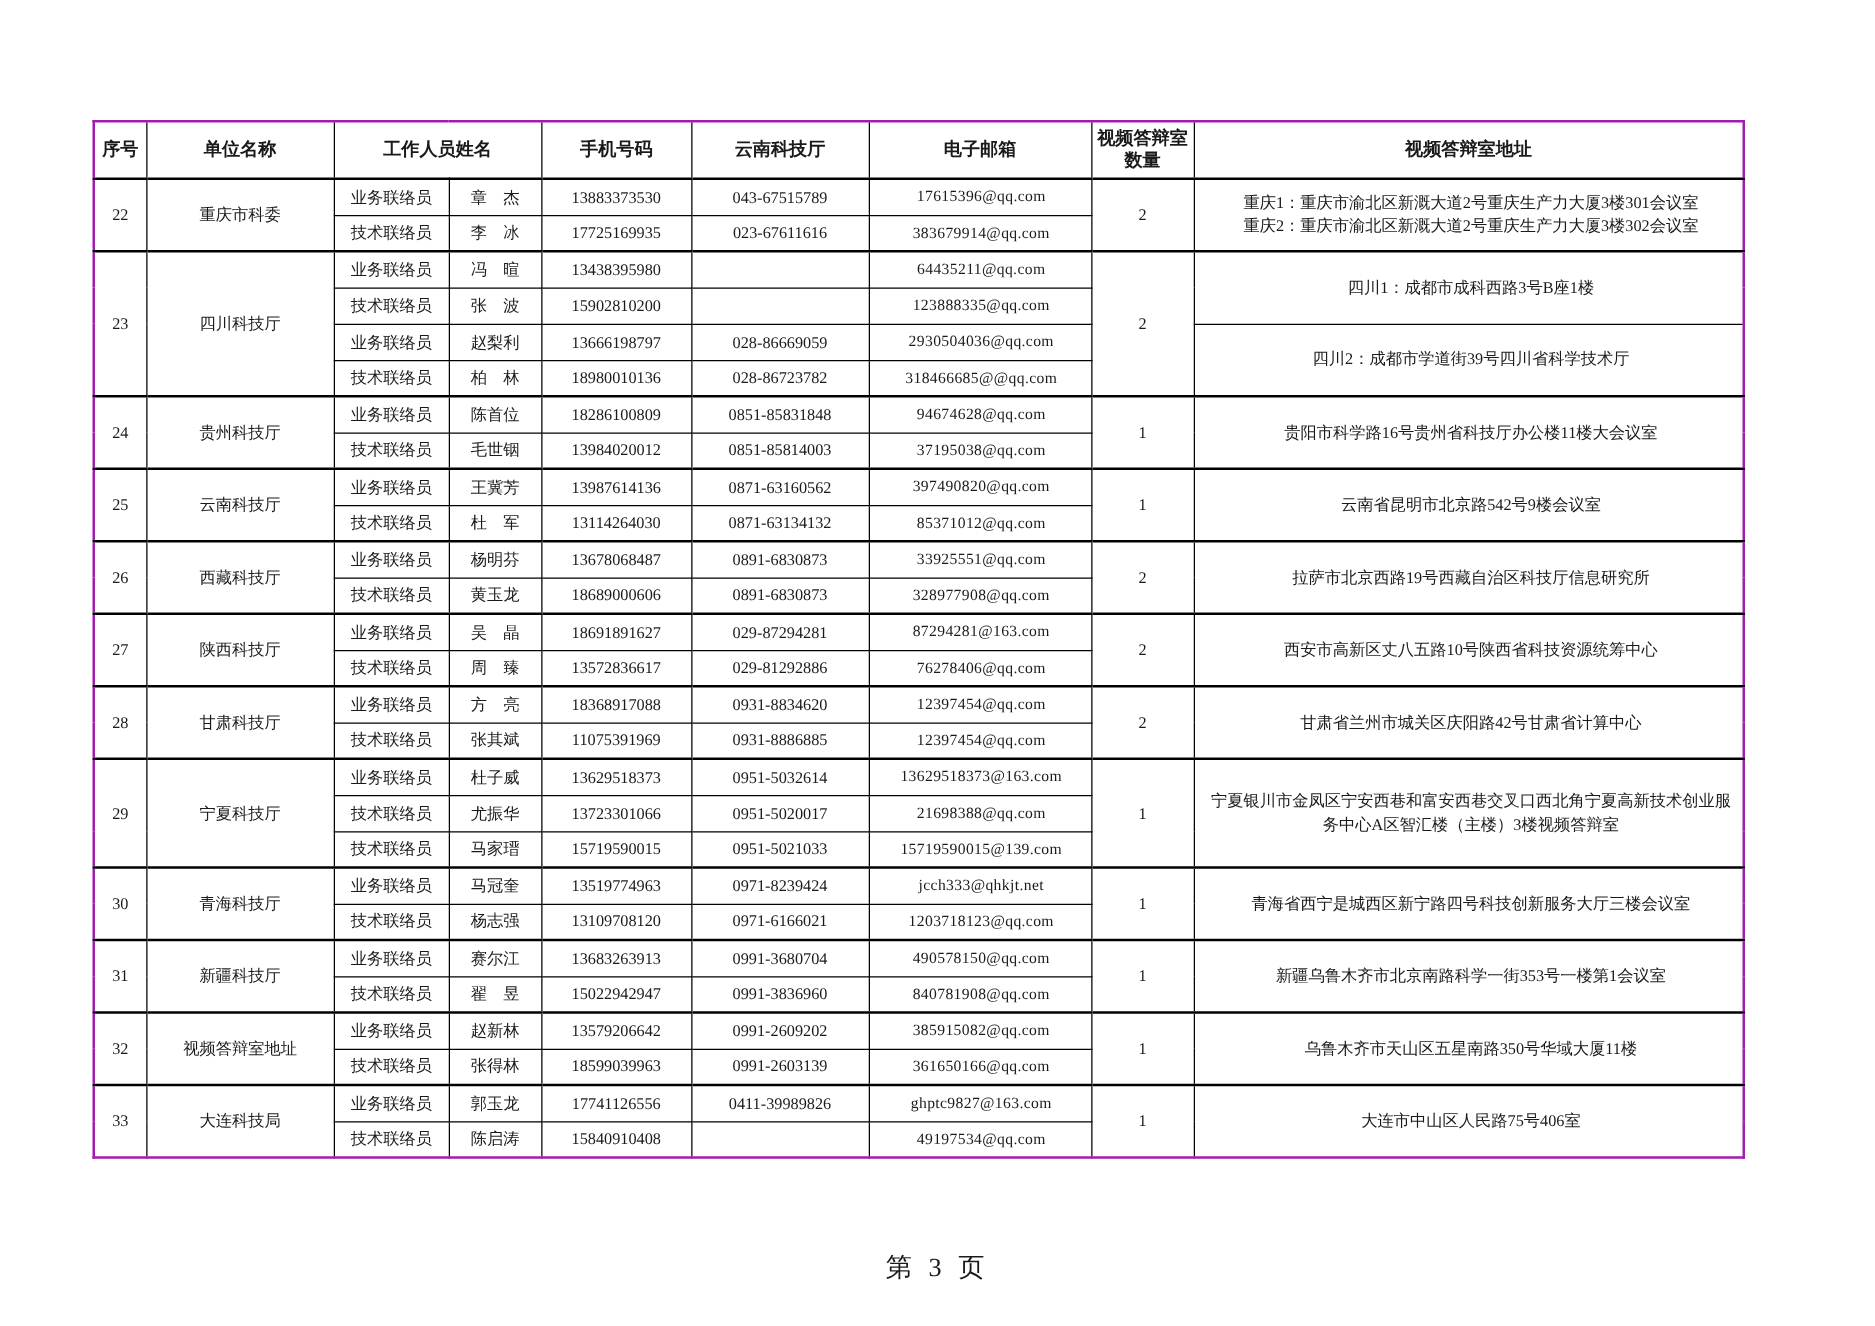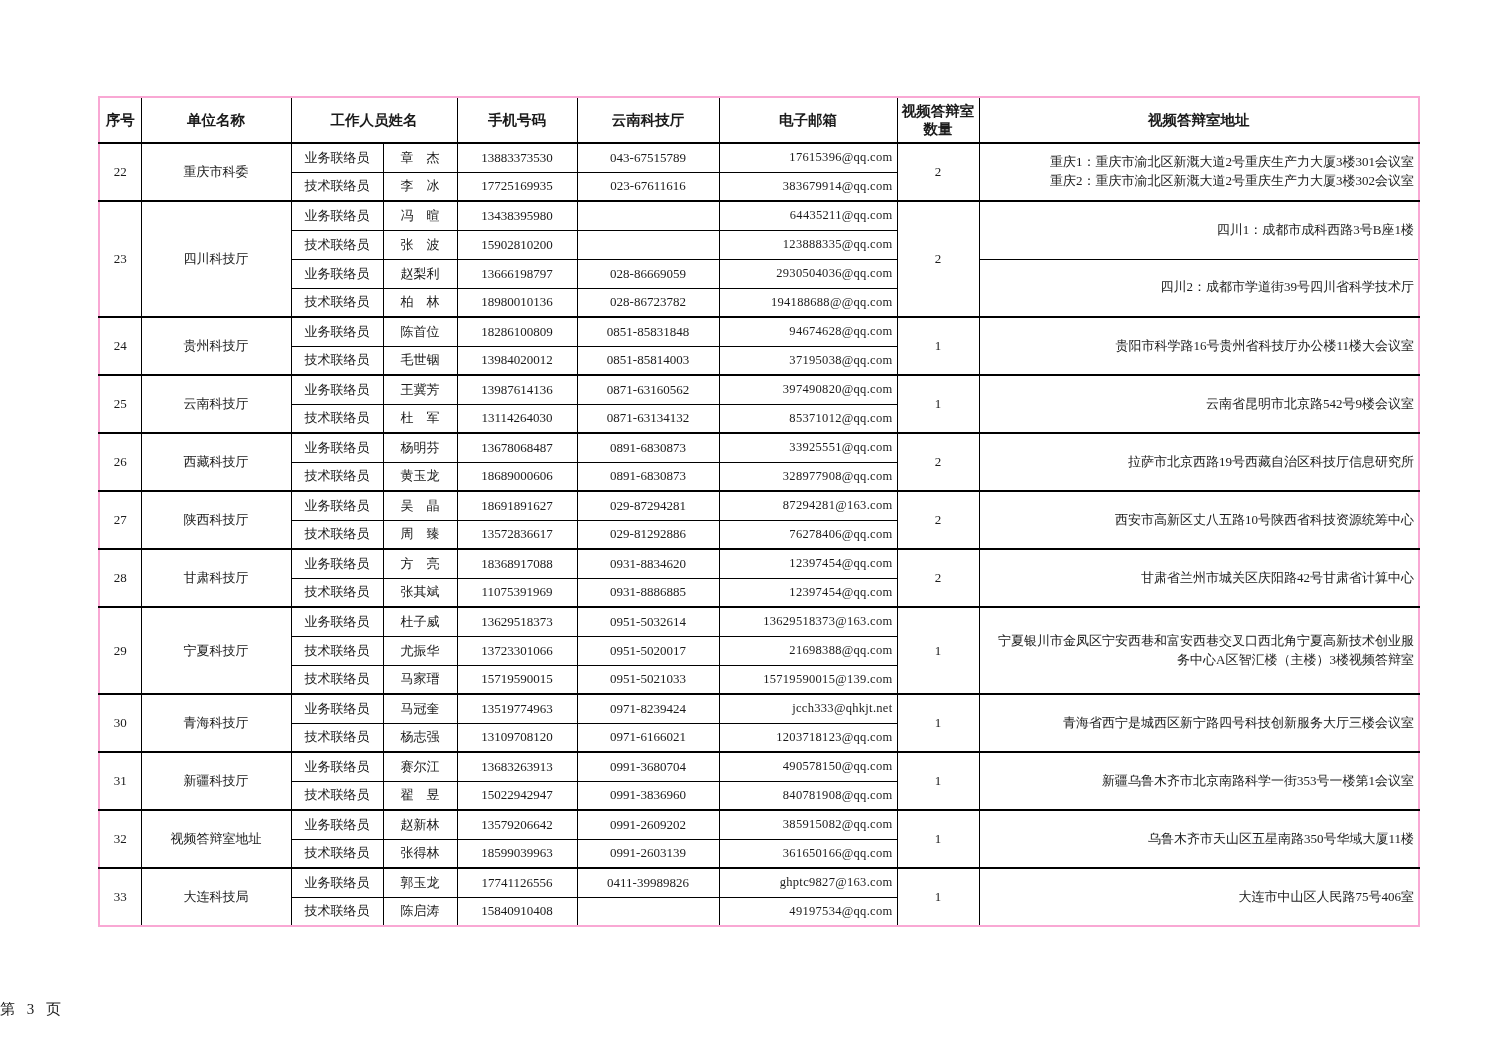--- a/index.html
+++ b/index.html
@@ -1,47 +1,47 @@
 <!DOCTYPE html>
 <html><head>
 <meta charset="utf-8">
 <style>
   html,body{margin:0;padding:0;}
   body{
     width:1500px;height:1061px;background:#ffffff;position:relative;
     font-family:"Liberation Serif","DejaVu Serif",serif;color:#1a1a1a;
   }
   table.doc-table{
-    position:absolute;left:98px;top:96px;width:1320px;
+    position:absolute;left:74px;top:96px;width:1320px;
     border-collapse:collapse;table-layout:fixed;
-    border:2px solid #f9a8d4;
+    border:2px solid #a21caf;
   }
   th,td{
     border:1px solid #000;
     font-size:13px;
     padding:2px 4px;
     overflow:hidden;
     vertical-align:middle;
   }
   thead th{
     font-family:"Liberation Sans","DejaVu Sans",sans-serif;
     font-weight:bold;font-size:14.5px;text-align:center;
     height:40px;line-height:1.25;
     border-bottom:2px solid #000;
     background:#fff;
   }
   tbody tr{height:29px;}
   tbody tr.group-start td{border-top:2px solid #000;}
   td.c{text-align:center;}
-  td.l{text-align:right;padding-left:6px;}
+  td.l{text-align:center;padding-left:6px;}
   td.email-cell{font-size:12.5px;letter-spacing:0.3px;}
   td.addr-cell{white-space:pre-line;line-height:1.45;padding-left:8px;margin-top:28px;}
   .page-footer{
     position:absolute;left:0;top:1000px;width:100%;
-    text-align:left;font-size:15px;letter-spacing:4px;
+    text-align:center;font-size:21px;letter-spacing:4px;
   }
 </style>
 </head>
 <body>
 
 <table class="doc-table">
   <colgroup>
     <col style="width:42px">
     <col style="width:150px">
     <col style="width:92px">
@@ -108,21 +108,21 @@
         <td class="c">13666198797</td>
         <td class="c">028-86669059</td>
         <td class="l email-cell">2930504036@qq.com</td>
         <td class="l addr-cell" rowspan="2">四川2：成都市学道街39号四川省科学技术厅</td>
       </tr>
       <tr>
         <td class="c">技术联络员</td>
         <td class="c">柏　林</td>
         <td class="c">18980010136</td>
         <td class="c">028-86723782</td>
-        <td class="l email-cell">194188688@@qq.com</td>
+        <td class="l email-cell">318466685@@qq.com</td>
       </tr>
       <tr class="group-start">
         <td class="c" rowspan="2">24</td>
         <td class="c" rowspan="2">贵州科技厅</td>
         <td class="c">业务联络员</td>
         <td class="c">陈首位</td>
         <td class="c">18286100809</td>
         <td class="c">0851-85831848</td>
         <td class="l email-cell">94674628@qq.com</td>
         <td class="c" rowspan="2">1</td>

